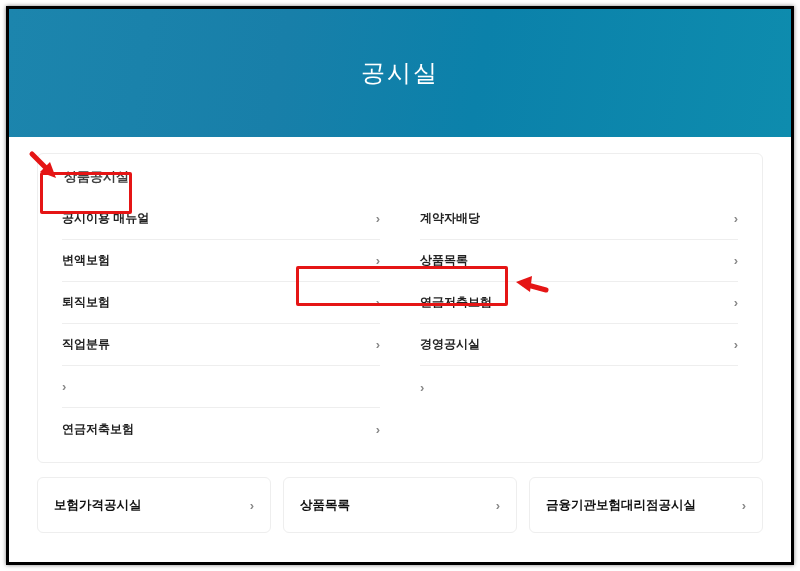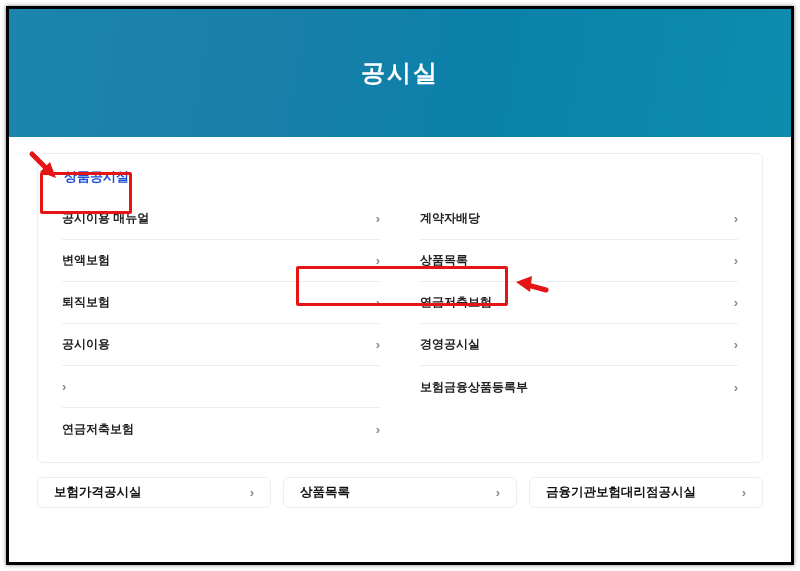--- a/index.html
+++ b/index.html
@@ -22,38 +22,38 @@
   .hero {
     height: 128px;
     background: linear-gradient(100deg,#1c85ad 0%, #187fa9 35%, #0b81aa 60%, #0e8cae 100%);
     color: #fff;
     text-align: center;
     display: flex;
     flex-direction: column;
     justify-content: center;
     gap: 10px;
   }
-  .hero-title { font-size: 24px; font-weight: 700; letter-spacing: 2px; }
+  .hero-title { font-size: 24px; font-weight: 400; letter-spacing: 2px; }
   .hero-sub { font-size: 12.5px; font-weight: 600; letter-spacing: .5px; }
 
   .content {
     padding: 16px 28px 10px;
   }
   .panel {
     border: 1px solid #eee;
     border-radius: 6px;
     padding: 0 24px 12px;
     margin-bottom: 14px;
   }
   .panel-head {
     display: inline-block;
     padding: 14px 10px 12px 2px;
     font-size: 13px;
     font-weight: 700;
-    color: #1d4ed8;
+    color: #404040;
   }
   .grid {
     display: grid;
     grid-template-columns: 1fr 1fr;
     column-gap: 40px;
   }
   .item {
     display: flex;
     justify-content: space-between;
     align-items: center;
@@ -68,21 +68,21 @@
   .chev { color: #888; font-size: 13px; font-weight: 700; }
 
   .bottom-row {
     display: grid;
     grid-template-columns: 1fr 1fr 1fr;
     column-gap: 12px;
   }
   .bottom-card {
     border: 1px solid #eee;
     border-radius: 6px;
-    height: 31px;
+    height: 56px;
     padding: 0 16px;
     display: flex;
     justify-content: space-between;
     align-items: center;
     font-size: 12.5px;
     font-weight: 700;
     color: #111;
     cursor: pointer;
   }
 
@@ -122,21 +122,21 @@
           </div>
           <div class="item">
             <span>변액보험</span>
             <span class="chev">›</span>
           </div>
           <div class="item">
             <span>퇴직보험</span>
             <span class="chev">›</span>
           </div>
           <div class="item">
-            <span>공시이용</span>
+            <span>직업분류</span>
             <span class="chev">›</span>
           </div>
           <div class="item">
             <span class="chev">›</span>
           </div>
           <div class="item" style="border-bottom:none">
             <span>연금저축보험</span>
             <span class="chev">›</span>
           </div>
         </div>
@@ -152,21 +152,20 @@
           </div>
           <div class="item">
             <span>연금저축보험</span>
             <span class="chev">›</span>
           </div>
           <div class="item">
             <span>경영공시실</span>
             <span class="chev">›</span>
           </div>
           <div class="item" style="border-bottom:none">
-            <span>보험금융상품등록부</span>
             <span class="chev">›</span>
           </div>
         </div>
       </div>
     </div>
 
     <div class="bottom-row">
       <div class="bottom-card">
         <span>보험가격공시실</span>
         <span class="chev">›</span>

